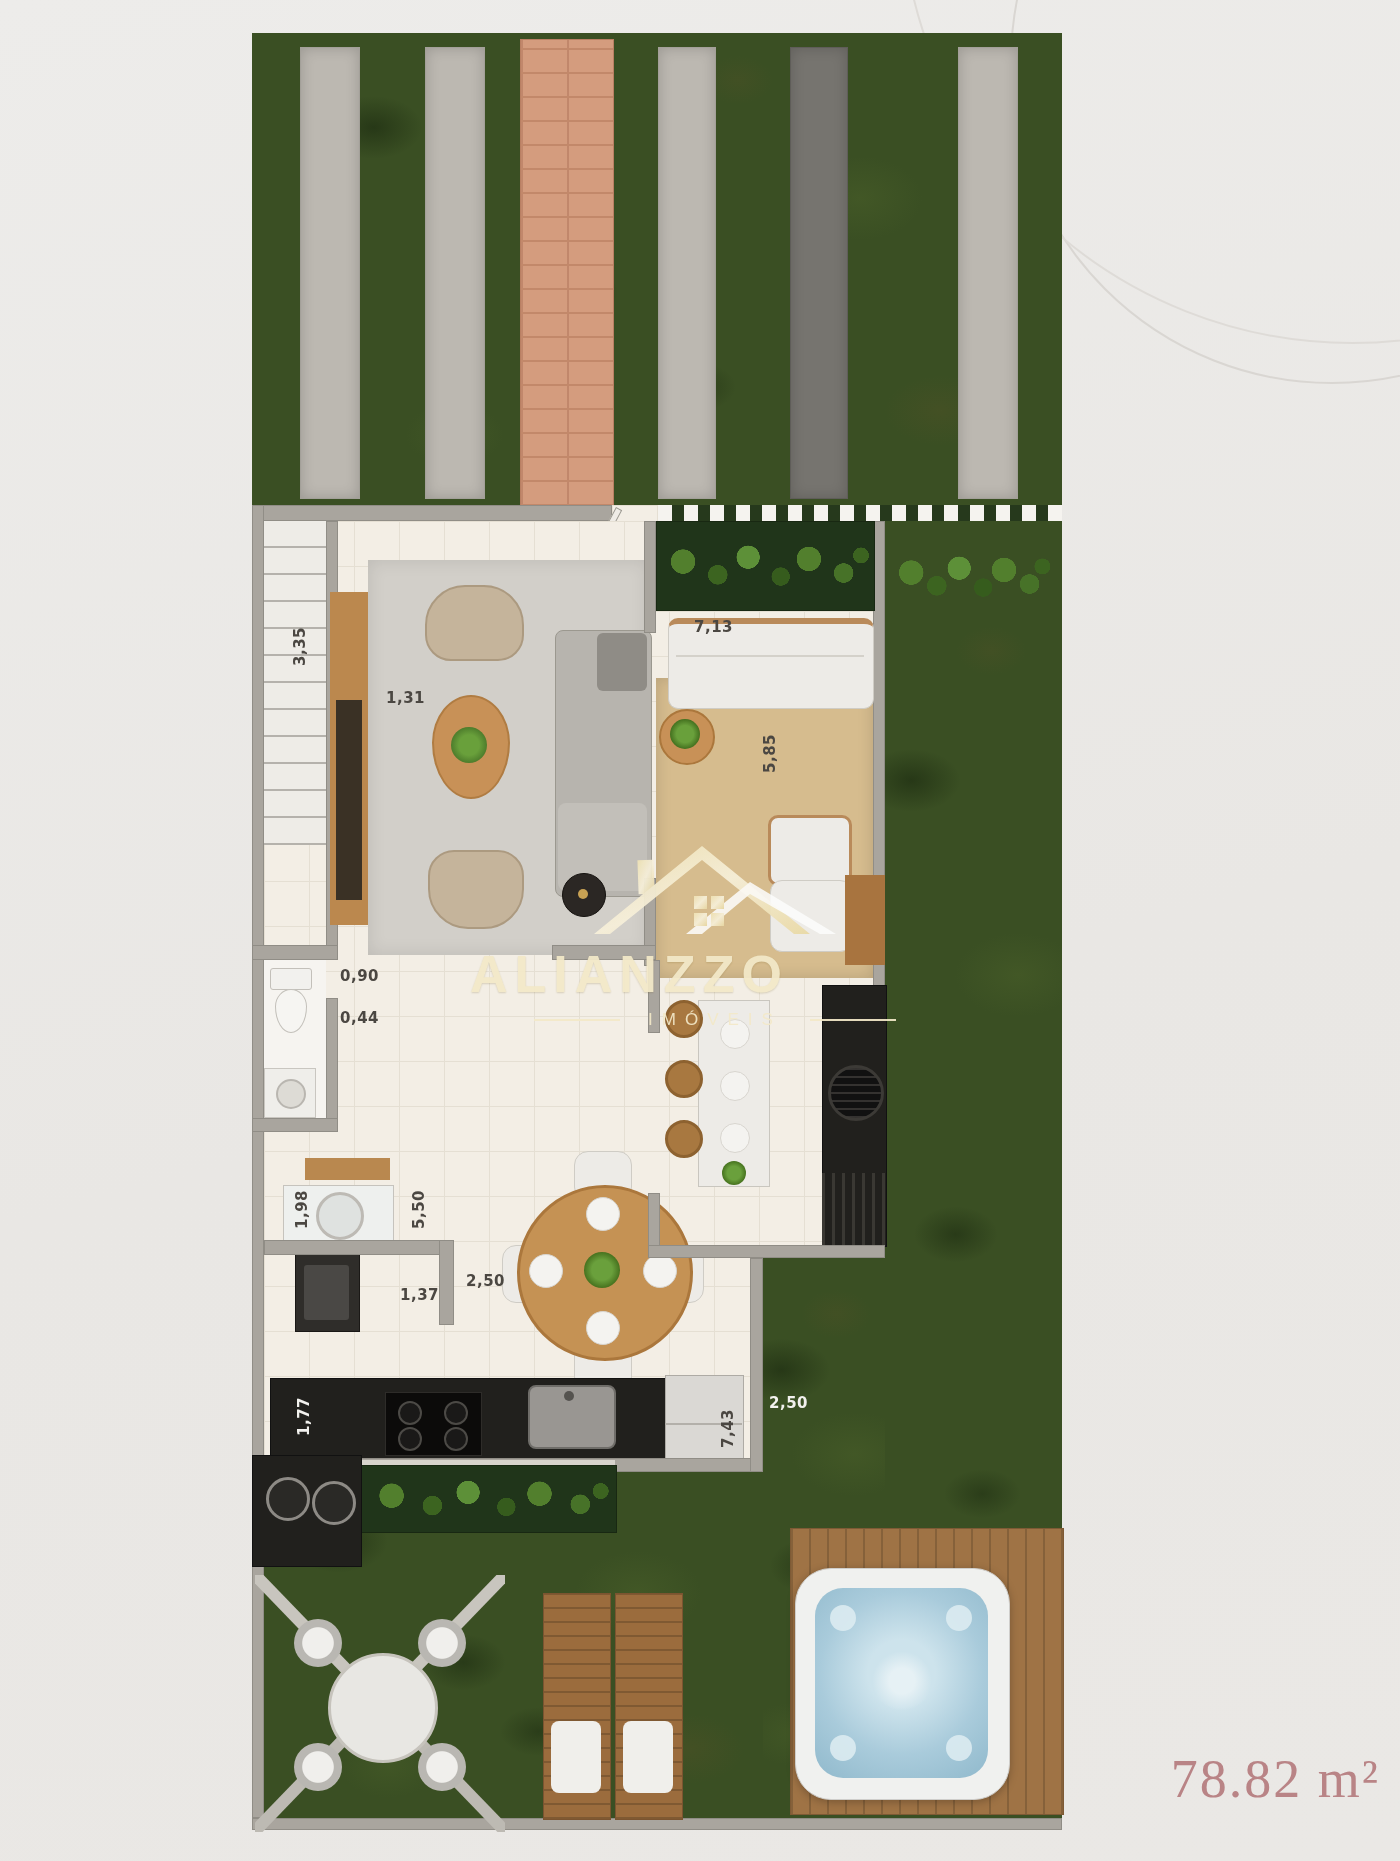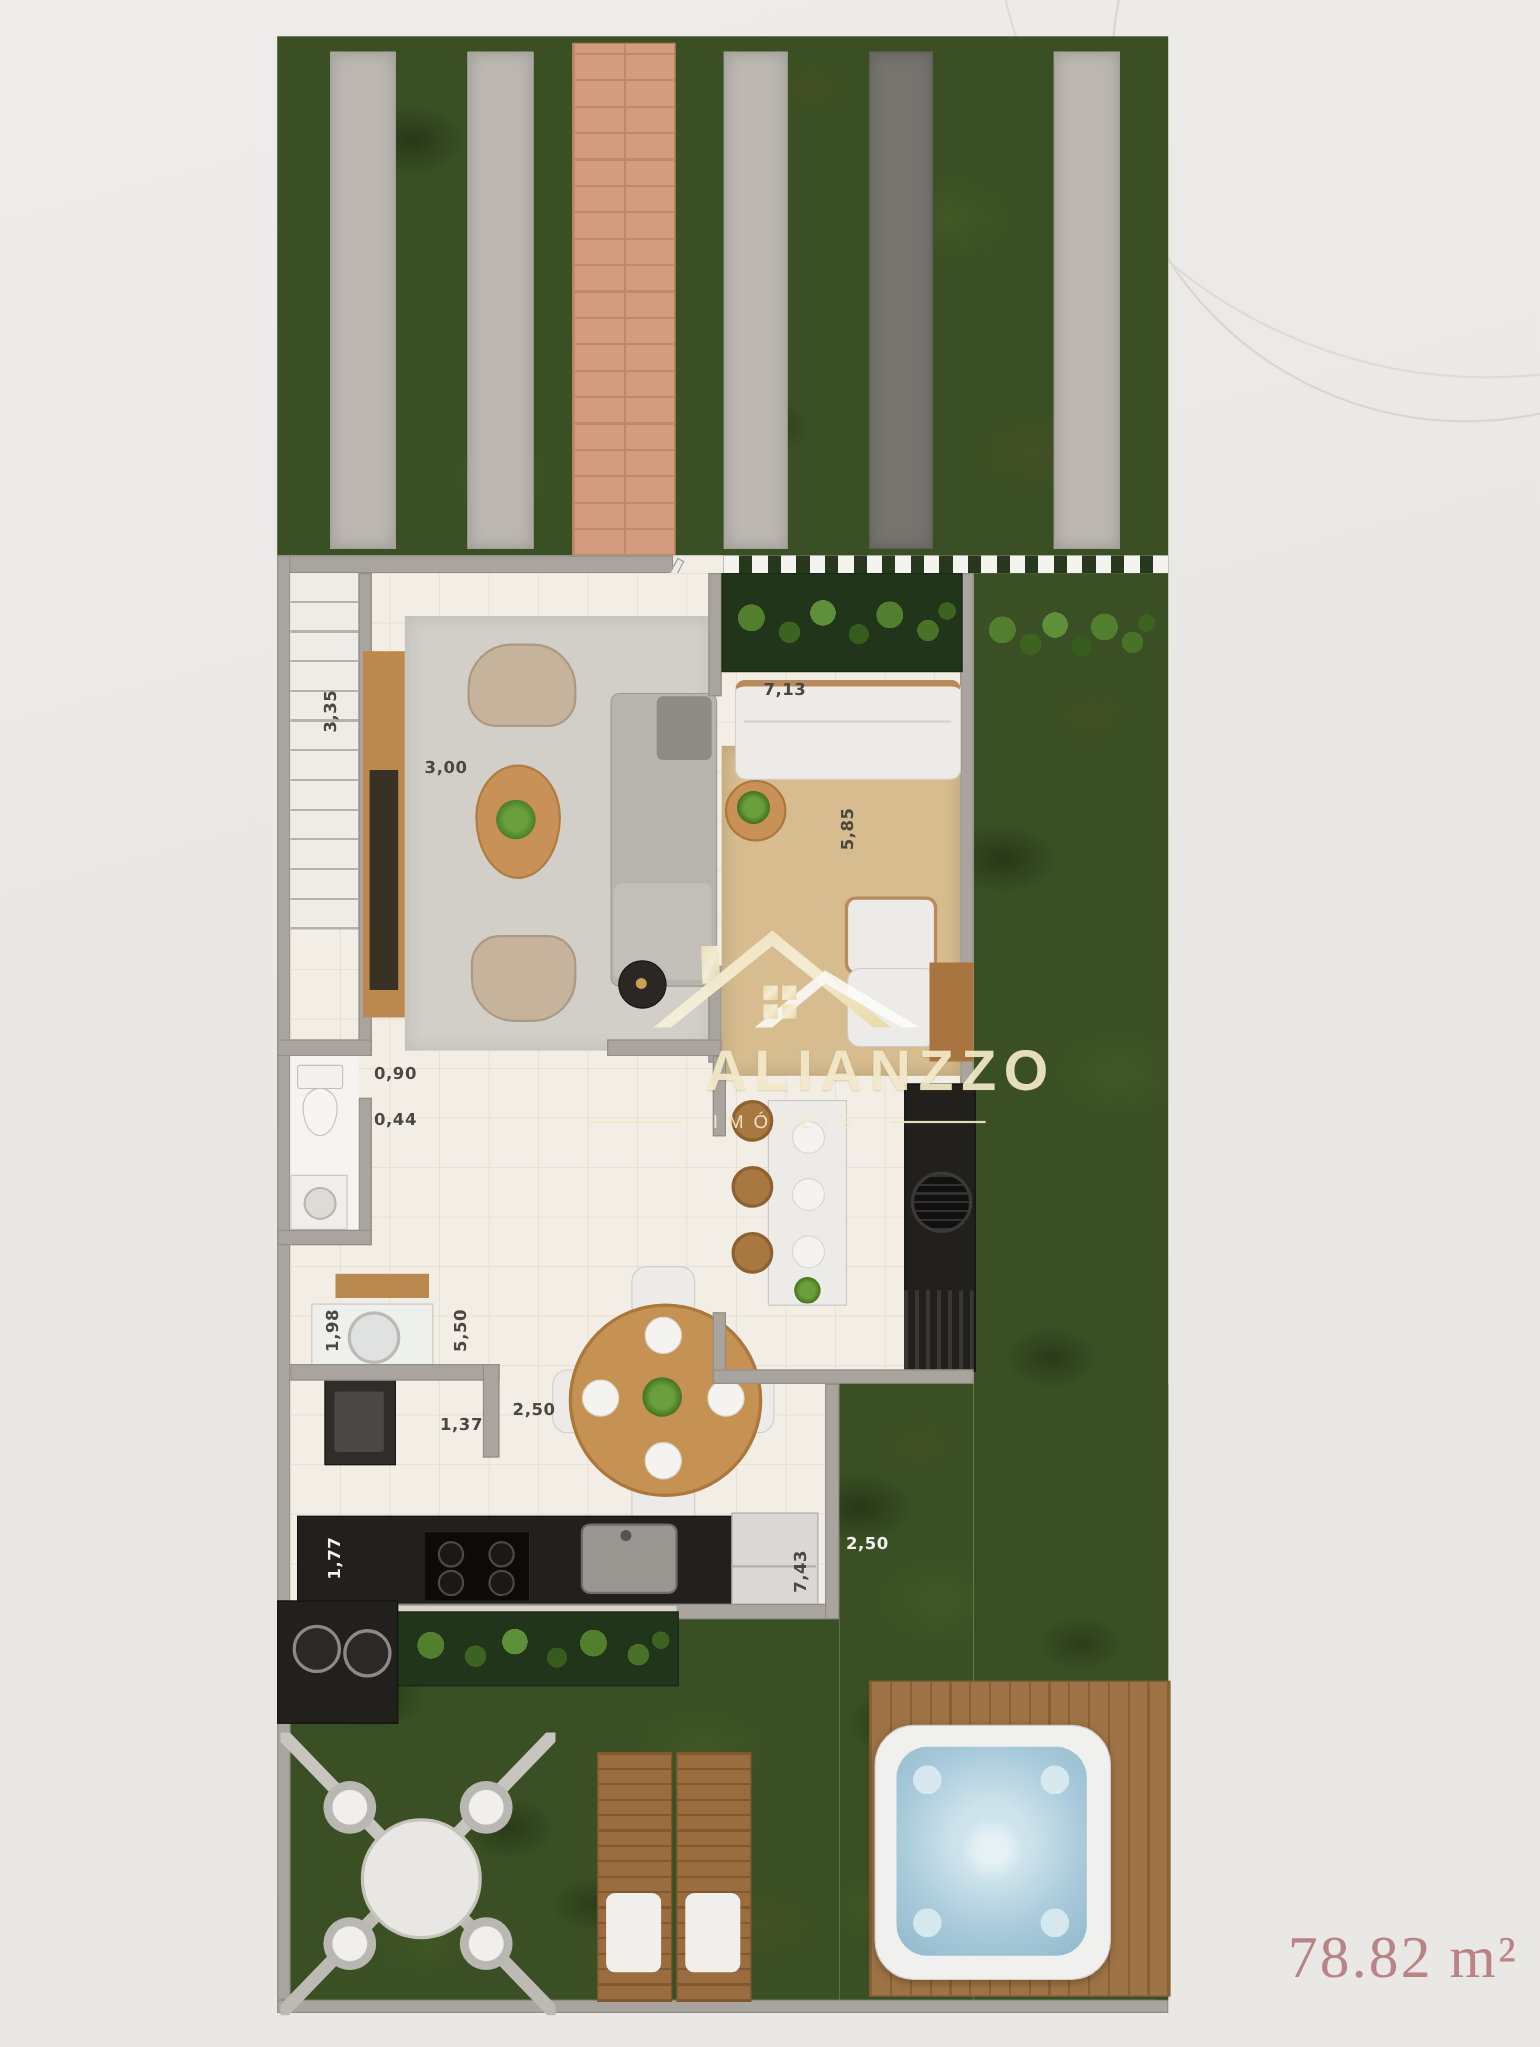--- a/index.html
+++ b/index.html
@@ -67,21 +67,21 @@
   }
   .counter-black{background:#21201d;border:1px solid #111;}
   .dim{position:absolute;font:700 15px "DejaVu Sans",sans-serif;color:#4b4742;letter-spacing:.5px;white-space:nowrap;}
   .dim.v{transform:rotate(-90deg);transform-origin:center;}
   .dim.w{color:#f2f1ee;}
   .chair-tan{background:#c5b49b;border:2px solid #ac9a80;border-radius:40px 40px 26px 26px;}
   .sofa{background:#b7b4ae;border:1px solid #9b988f;border-radius:8px;}
   .white-furn{background:#edebe7;border:1px solid #cfccc5;}
   .circle{border-radius:50%;}
   
-  .logo{position:absolute;left:470px;top:838px;width:490px;text-align:right;opacity:.93;pointer-events:none;}
+  .logo{position:absolute;left:470px;top:838px;width:490px;text-align:left;opacity:.93;pointer-events:none;}
   .brand{
     font-family:"Liberation Sans",sans-serif;font-size:52px;font-weight:600;
     color:#f3e9c9;letter-spacing:7px;margin-top:4px;
     text-shadow:0 1px 2px rgba(120,100,40,.25);
   }
   .tagline-row{display:flex;align-items:center;justify-content:center;gap:28px;margin-top:6px;}
   .tagline-row .rule{height:2px;width:86px;background:#f3e9c9;}
   .tagline{font-family:"Liberation Sans",sans-serif;font-size:17px;color:#f3e9c9;letter-spacing:9px;font-weight:400;}
   .area-label{
     position:absolute;left:1080px;top:1748px;width:300px;text-align:right;
@@ -234,21 +234,21 @@
   <div class="abs" style="left:538px;top:1495px;width:272px;height:285px;background-color:#9f7345;background-image:repeating-linear-gradient(90deg,rgba(0,0,0,.16) 0 2px,transparent 2px 18px);border:1px solid #7e5a35;"></div>
   <div class="abs" style="left:543px;top:1535px;width:213px;height:230px;background:#f0f1ef;border:1px solid #cfcecb;border-radius:36px;box-shadow:0 2px 8px rgba(0,0,0,.25);"></div>
   <div class="abs" style="left:563px;top:1555px;width:173px;height:190px;border-radius:28px;background:radial-gradient(circle at 50% 45%,#cde3ec 0 25%,#a9cbdb 60%,#90b9cc 100%);"></div>
   <div class="abs circle" style="left:578px;top:1572px;width:26px;height:26px;background:#dcebf1;opacity:.9;"></div>
   <div class="abs circle" style="left:694px;top:1572px;width:26px;height:26px;background:#dcebf1;opacity:.9;"></div>
   <div class="abs circle" style="left:578px;top:1702px;width:26px;height:26px;background:#dcebf1;opacity:.9;"></div>
   <div class="abs circle" style="left:694px;top:1702px;width:26px;height:26px;background:#dcebf1;opacity:.9;"></div>
   <div class="abs circle" style="left:620px;top:1618px;width:60px;height:60px;background:radial-gradient(circle,#e6f1f5 0 30%,transparent 70%);"></div>
 
   <div class="dim v" style="left:28px;top:604px;width:40px;">3,35</div>
-  <div class="dim" style="left:134px;top:656px;">3,00</div>
+  <div class="dim" style="left:134px;top:656px;">1,31</div>
   <div class="dim" style="left:442px;top:585px;">7,13</div>
   <div class="dim v" style="left:498px;top:711px;width:40px;">5,85</div>
   <div class="dim" style="left:88px;top:934px;">0,90</div>
   <div class="dim" style="left:88px;top:976px;">0,44</div>
   <div class="dim v" style="left:30px;top:1167px;width:40px;">1,98</div>
   <div class="dim v" style="left:147px;top:1167px;width:40px;">5,50</div>
   <div class="dim" style="left:148px;top:1253px;">1,37</div>
   <div class="dim" style="left:214px;top:1239px;">2,50</div>
   <div class="dim v w" style="left:32px;top:1374px;width:40px;">1,77</div>
   <div class="dim v" style="left:456px;top:1386px;width:40px;">7,43</div>

